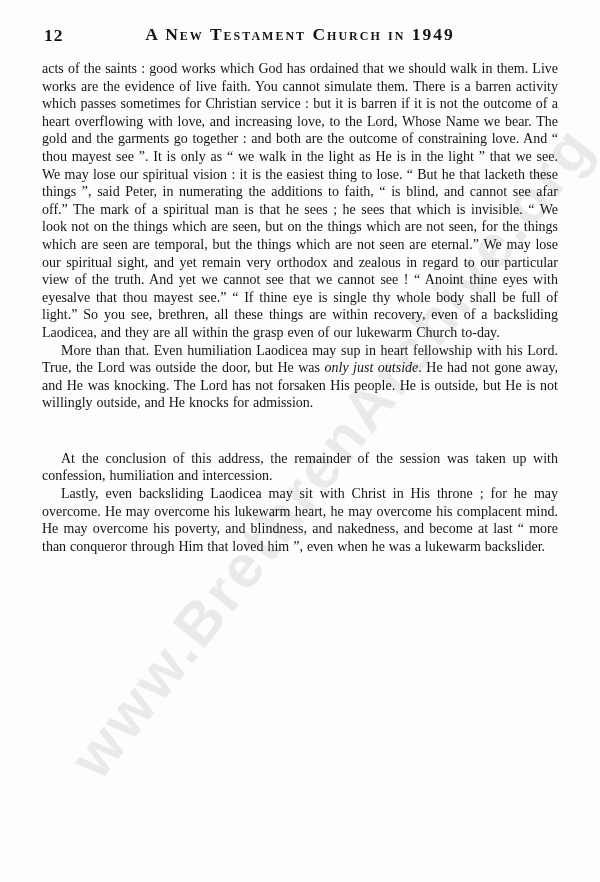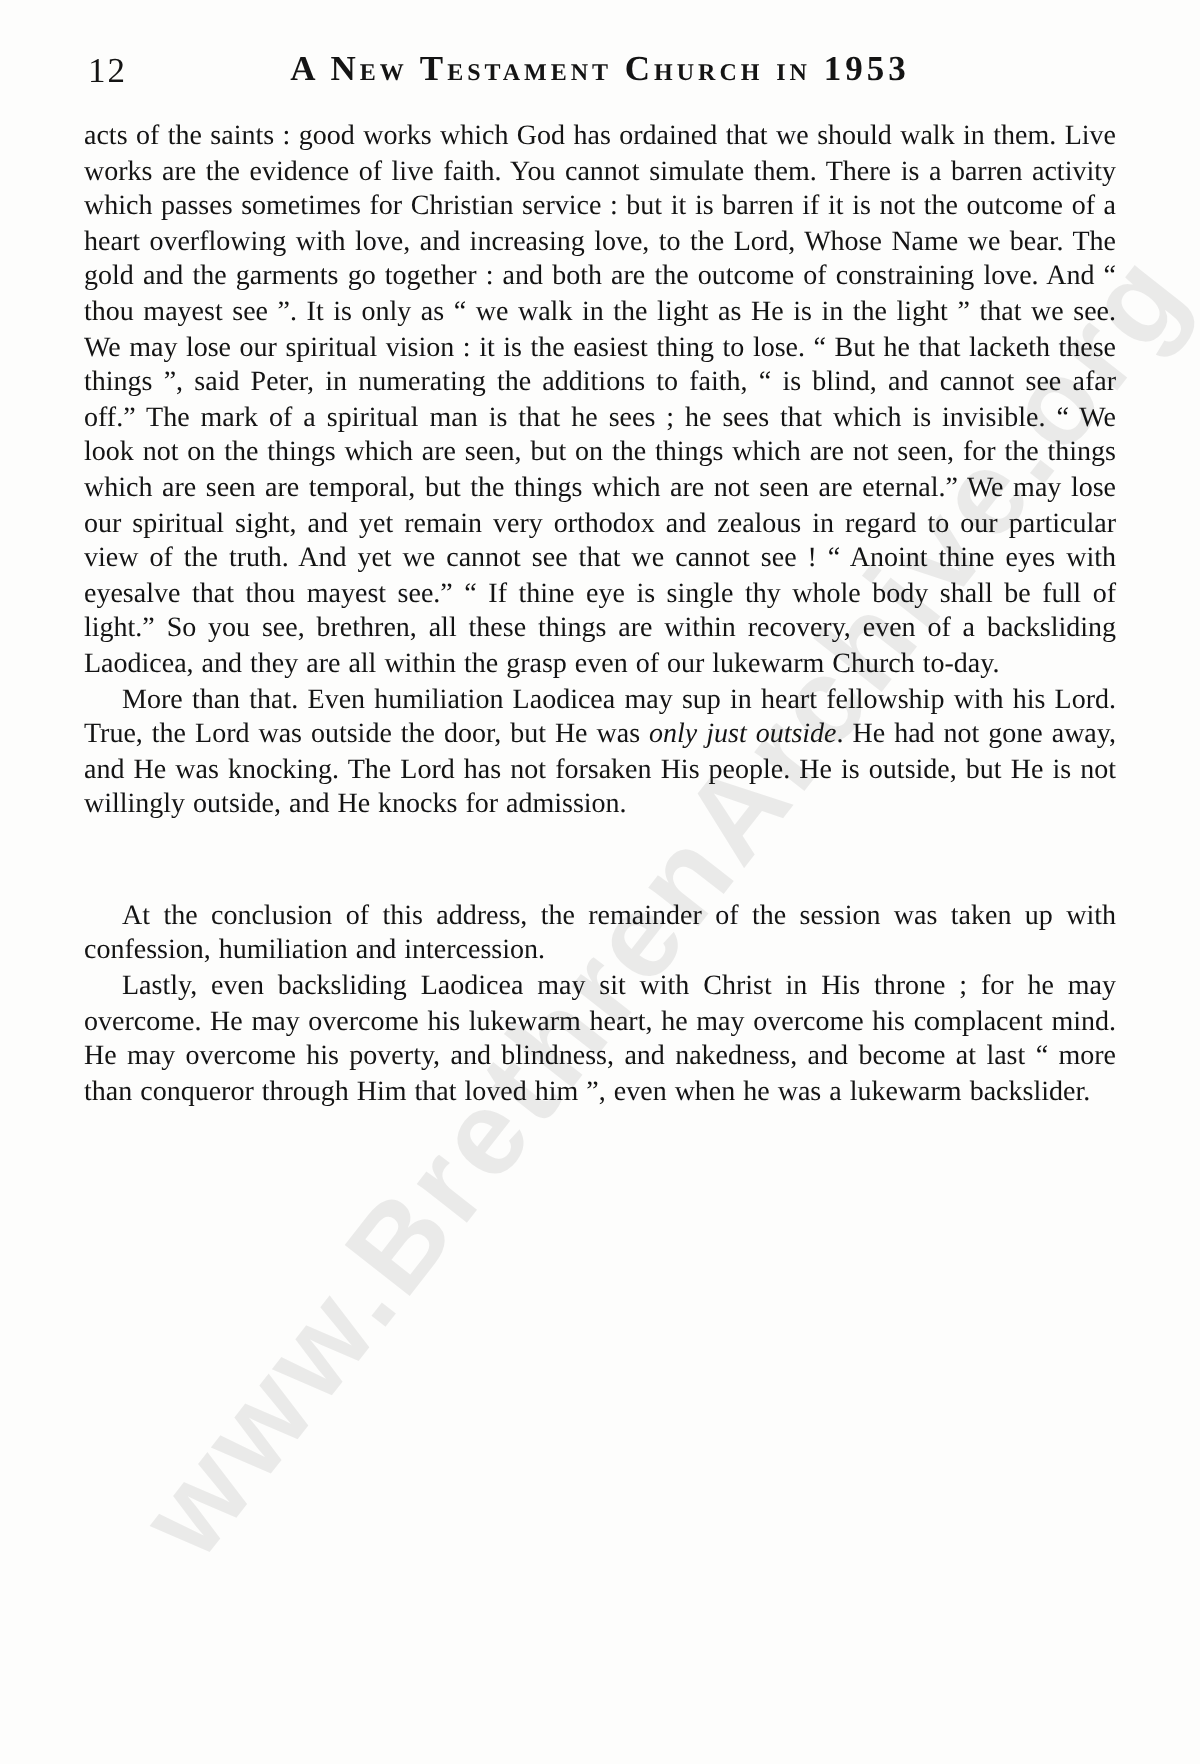--- a/index.html
+++ b/index.html
@@ -28,21 +28,21 @@
     user-select:none;
   }
   .pagehead {
     position:relative;
     margin:24px 42px 12px 42px;
     height:24px;
     z-index:1;
   }
   .pagenum {
     position:absolute; left:2px; top:1px;
-    font-weight:normal;
+    font-weight:bold;
     font-size:17.5px;
     letter-spacing:1px;
   }
   .running-title {
     position:absolute; left:0; right:0; top:0;
     text-align:center;
     font-variant:small-caps;
     font-weight:600;
     font-size:17.5px;
     letter-spacing:2px;
@@ -66,21 +66,21 @@
 </style>
 </head>
 <body>
 
 <div class="page">
 
   <div class="watermark">www.BrethrenArchive.org</div>
 
   <header class="pagehead">
     <span class="pagenum">12</span>
-    <span class="running-title">A New Testament Church in 1953</span>
+    <span class="running-title">A New Testament Church in 1949</span>
   </header>
 
   <main class="body-text">
 
     <p class="para no-indent"><span>acts of the saints :  good works which God has ordained that we should walk in them.  Live works are the evidence of live faith.  You cannot simulate them.  There is a barren activity which passes sometimes for Christian service :  but it is barren if it is not the outcome of a heart overflowing with love, and increasing love, to the Lord, Whose Name we bear.  The gold and the garments go together :  and both are the outcome of constraining love.  And “ thou mayest see ”.  It is only as “ we walk in the light as He is in the light ”  that we see.  We may lose our spiritual vision :  it is the easiest thing to lose.  “ But he that lacketh these things ”, said Peter, in numerating the additions to faith,  “ is blind, and cannot see afar off.”  The mark of a spiritual man is that he sees ;  he sees that which is invisible.  “ We look not on the things which are seen, but on the things which are not seen, for the things which are seen are temporal, but the things which are not seen are eternal.”  We may lose our spiritual sight, and yet remain very orthodox and zealous in regard to our particular view of the truth.  And yet we cannot see that we cannot see !  “ Anoint thine eyes with eyesalve that thou mayest see.”  “ If thine eye is single thy whole body shall be full of light.”  So you see, brethren, all these things are within recovery, even of a backsliding Laodicea, and they are all within the grasp even of our lukewarm Church to-day.</span></p>
 
     <p class="para"><span>More than that.  Even humiliation Laodicea may sup in heart fellowship with his Lord.  True, the Lord was outside the door, but He was </span><em class="ital">only just outside</em><span>.  He had not gone away, and He was knocking.  The Lord has not forsaken His people.  He is outside, but He is not willingly outside, and He knocks for admission.</span></p>
 
     <p class="para closing"><span>At the conclusion of this address, the remainder of the session was taken up with confession, humiliation and intercession.</span></p>
 

